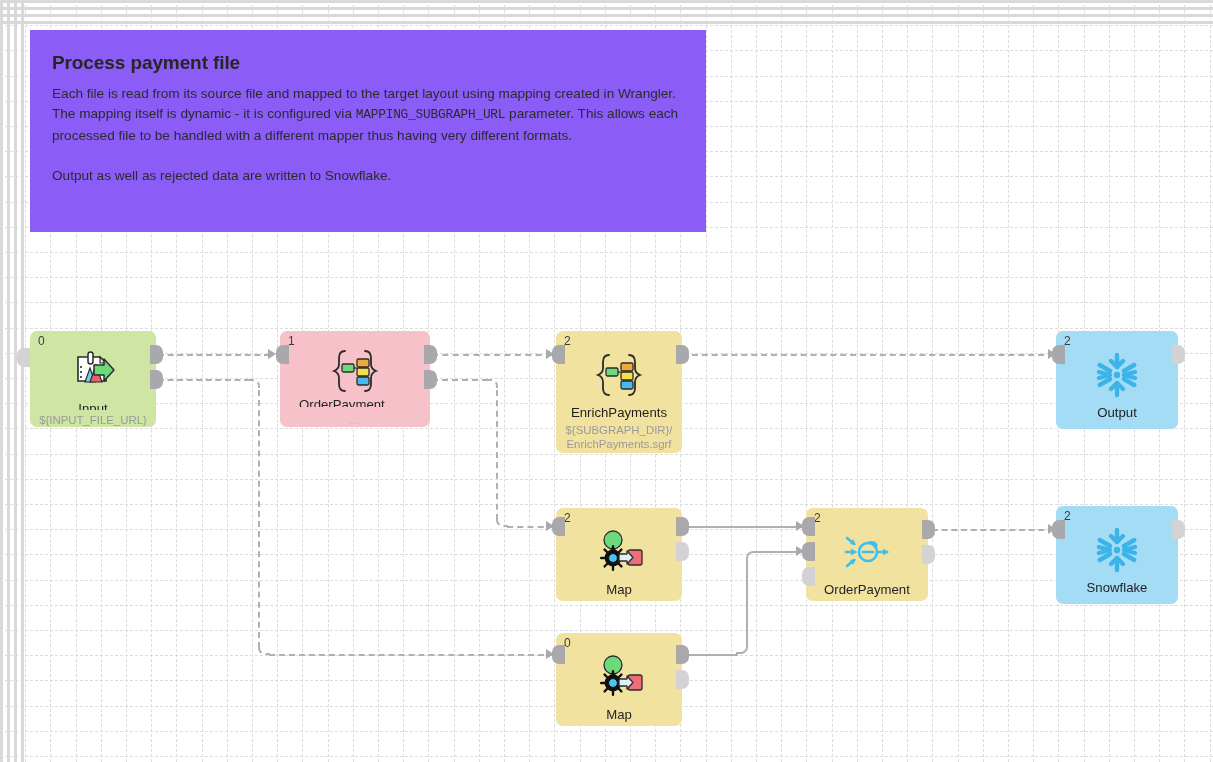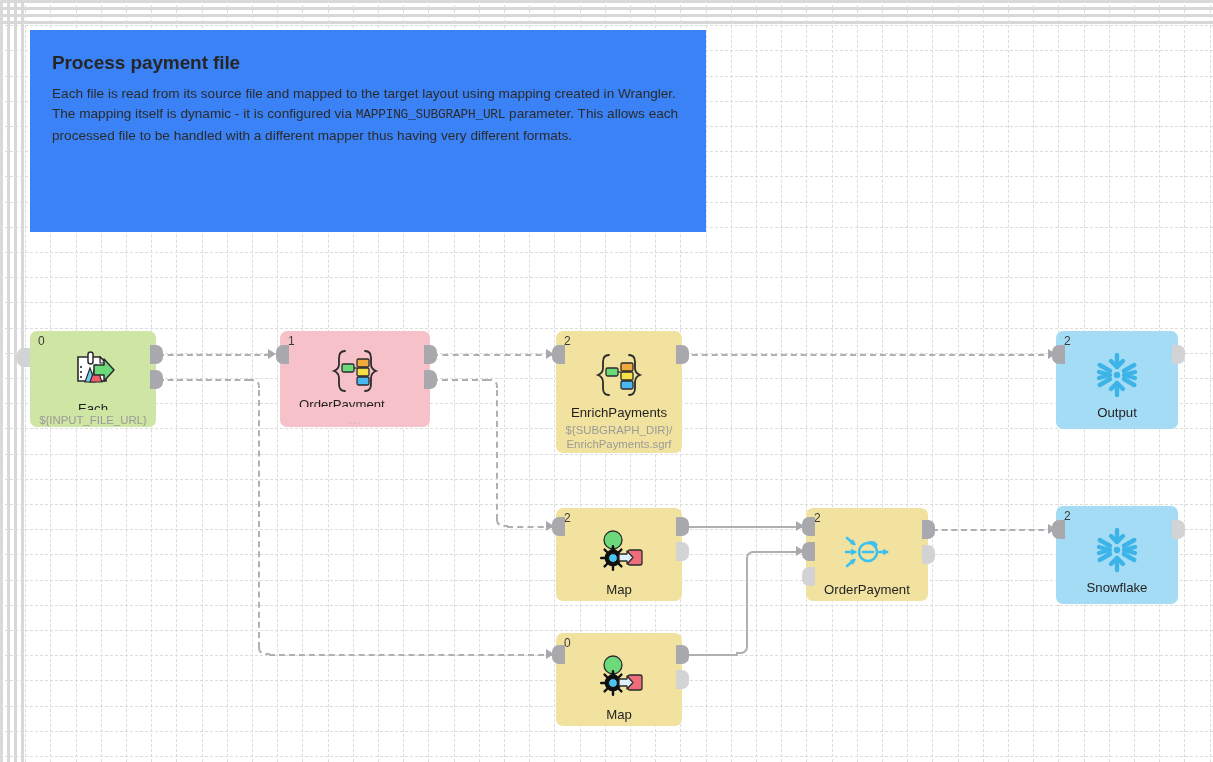--- a/index.html
+++ b/index.html
@@ -30,21 +30,21 @@
       linear-gradient(to right, transparent 0, transparent 0);
     pointer-events:none;
   }
   .gridline-v,.gridline-h{position:absolute;pointer-events:none;}
   .gridline-v{width:0;border-left:1px dashed #dcdcdc;top:0;bottom:0;}
   .gridline-h{height:0;border-top:1px dashed #dcdcdc;left:0;right:0;}
 
   
   #note{
     position:absolute;left:30px;top:30px;width:676px;height:202px;
-    background:#3b82f6;
+    background:#8b5cf6;
     box-sizing:border-box;
     padding:22px 26px 0 22px;
     z-index:5;
   }
   #note h1{
     margin:0 0 10px 0;
     font-size:19px;font-weight:bold;color:#262626;
     letter-spacing:-0.1px;
   }
   #note p{
@@ -220,20 +220,21 @@
     <div class="gridline-h" style="top: 655px;"></div>
     <div class="gridline-h" style="top: 680px;"></div>
     <div class="gridline-h" style="top: 706px;"></div>
     <div class="gridline-h" style="top: 731px;"></div>
     <div class="gridline-h" style="top: 756px;"></div>
   </div>
 
 <div id="note">
   <h1>Process payment file</h1>
   <p><span>Each file is read from its source file and mapped to the target layout using mapping created in Wrangler. The mapping itself is dynamic - it is configured via </span><code>MAPPING_SUBGRAPH_URL</code><span> parameter. This allows each processed file to be handled with a different mapper thus having very different formats.</span></p>
+  <p class="second">Output as well as rejected data are written to Snowflake.</p>
 </div>
 
 <div class="edge h" style="left:158px;top:354px;width:112px;"></div>
 <div class="arrow" style="left:268px;top:349px;"></div>
 
 <div class="edge h" style="left:158px;top:379px;width:92px;"></div>
 <div class="corner tr" style="left:248px;top:379px;width:12px;height:12px;border-radius:0 7px 0 0;"></div>
 <div class="edge v" style="left:258px;top:390px;height:258px;"></div>
 <div class="corner bl" style="left:258px;top:643px;width:12px;height:12px;border-radius:0 0 0 7px;"></div>
 <div class="edge h" style="left:269px;top:654px;width:285px;"></div>
@@ -273,21 +274,21 @@
       <path d="M33 10 v6 h6 z" fill="#e9e9e9" stroke="#2b2b2b" stroke-width="1.2"></path>
       <rect x="21" y="5" width="5" height="12" rx="2.5" fill="#ffffff" stroke="#2b2b2b" stroke-width="1.5"></rect>
       <circle cx="14" cy="20" r="1.1" fill="#2b2b2b"></circle>
       <circle cx="14" cy="25" r="1.1" fill="#2b2b2b"></circle>
       <circle cx="14" cy="30" r="1.1" fill="#2b2b2b"></circle>
       <path d="M18 35 l5 -14 l5 14 z" fill="#6fd0f0" stroke="#2b2b2b" stroke-width="1.2"></path>
       <path d="M23 35 l6 -17 l6 17 z" fill="#ef5d6e" stroke="#2b2b2b" stroke-width="1.2"></path>
       <path d="M27 18 h10 v-6 l10 11 l-10 11 v-6 h-10 z" fill="#6cda7a" stroke="#2b2b2b" stroke-width="1.5" stroke-linejoin="round"></path>
     </svg>
   </span>
-  <span class="nlabel">Each</span>
+  <span class="nlabel">Input</span>
   <span class="nsub">${INPUT_FILE_URL}</span>
 </div>
 <div class="port in idle" style="left:17px;top:348px;"></div>
 <div class="port out" style="left:150px;top:345px;"></div>
 <div class="port out" style="left:150px;top:370px;"></div>
 
 <div class="node n-pink" style="left:280px;top:331px;width:150px;height:96px;">
   <span class="idx">1</span>
   <span class="icon">
     <svg width="52" height="48" viewBox="0 0 52 48">

